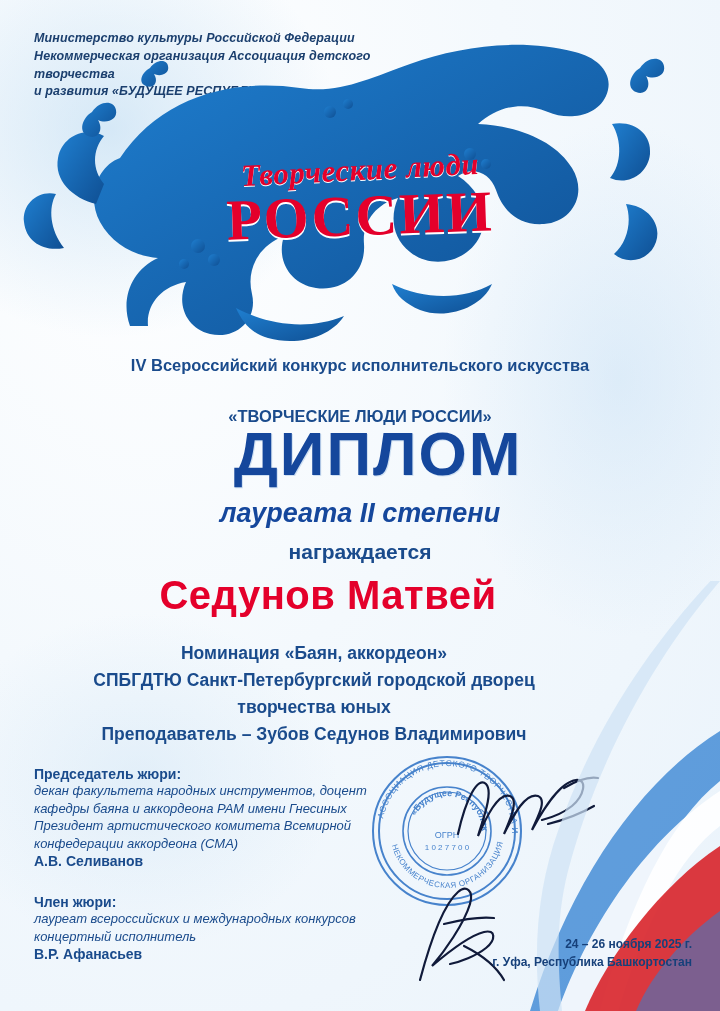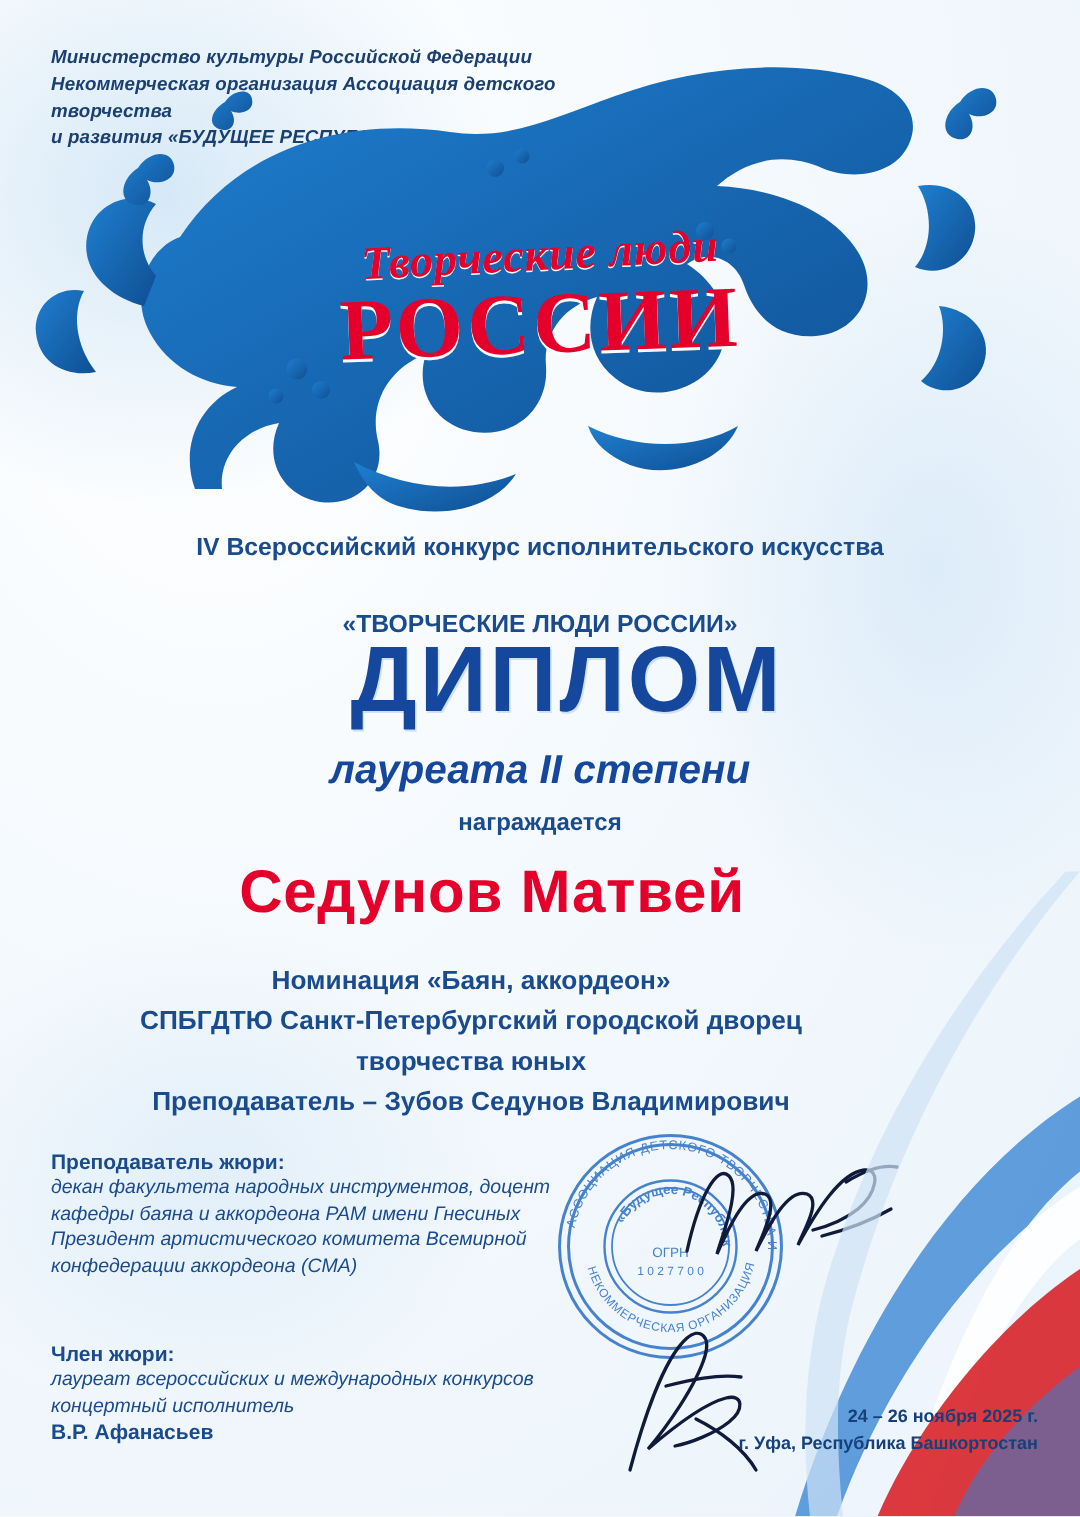--- a/index.html
+++ b/index.html
@@ -88,21 +88,21 @@
     text-shadow: 1px 1px 0 #cfe0f2;
     padding-left: 36px;
   }
   .degree {
     position: absolute; left: 0; top: 498px; width: 720px; text-align: center;
     font-style: italic; font-weight: bold; font-size: 27px;
     color: #15479c;
   }
   .awarded {
     position: absolute; left: 0; top: 540px; width: 720px; text-align: center;
-    font-size: 16px; color: #1a4b8c; font-weight: bold;
+    font-size: 21px; color: #1a4b8c; font-weight: bold;
   }
   .laureate {
     position: absolute; left: 0; top: 573px; width: 656px; text-align: center;
     font-weight: bold; font-size: 40px; color: #e4002b;
     letter-spacing: .5px;
   }
   .details {
     position: absolute; left: 0; top: 640px; width: 628px; text-align: center;
     color: #1a4b8c; font-weight: bold; font-size: 17.5px; line-height: 1.42;
   }
@@ -194,25 +194,26 @@
   <div class="laureate">Седунов Матвей</div>
 
   <div class="details">
     <div>Номинация «Баян, аккордеон»</div>
     <div>СПБГДТЮ Санкт-Петербургский городской дворец</div>
     <div>творчества юных</div>
     <div>Преподаватель – Зубов Седунов Владимирович</div>
   </div>
 
   <div class="jury">
-    <div class="jury-title">Преподаватель жюри:</div>
+    <div class="jury-title">Председатель жюри:</div>
     <div class="jury-text" style="white-space: pre-line;">декан факультета народных инструментов, доцент
 кафедры баяна и аккордеона РАМ имени Гнесиных
 Президент артистического комитета Всемирной
 конфедерации аккордеона (CMA)</div>
+    <div class="jury-name">А.В. Селиванов</div>
   </div>
 
   <div class="jury-2">
     <div class="jury-title">Член жюри:</div>
     <div class="jury-text" style="white-space: pre-line;">лауреат всероссийских и международных конкурсов
 концертный исполнитель</div>
     <div class="jury-name">В.Р. Афанасьев</div>
   </div>
 
   <div class="stamp">

